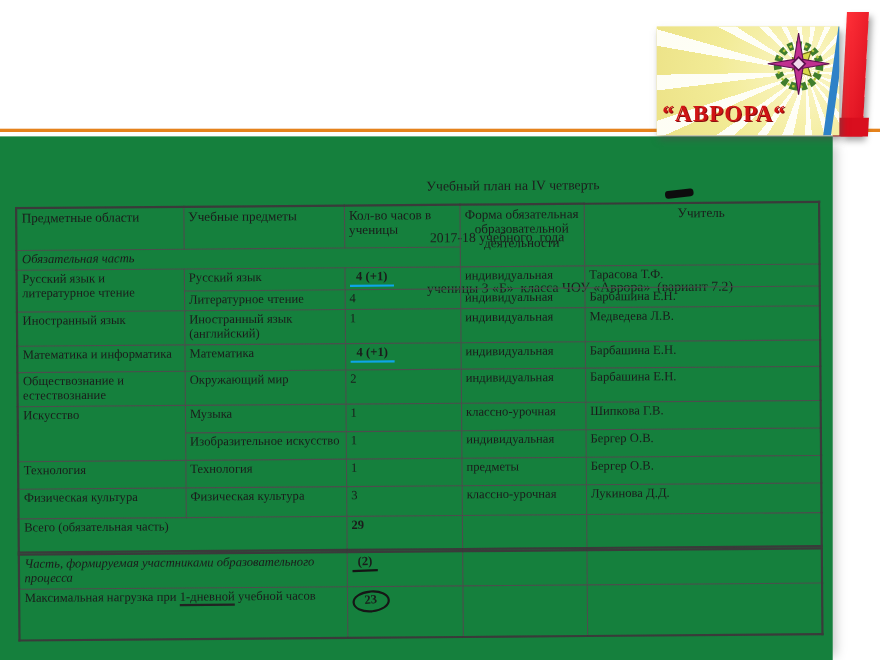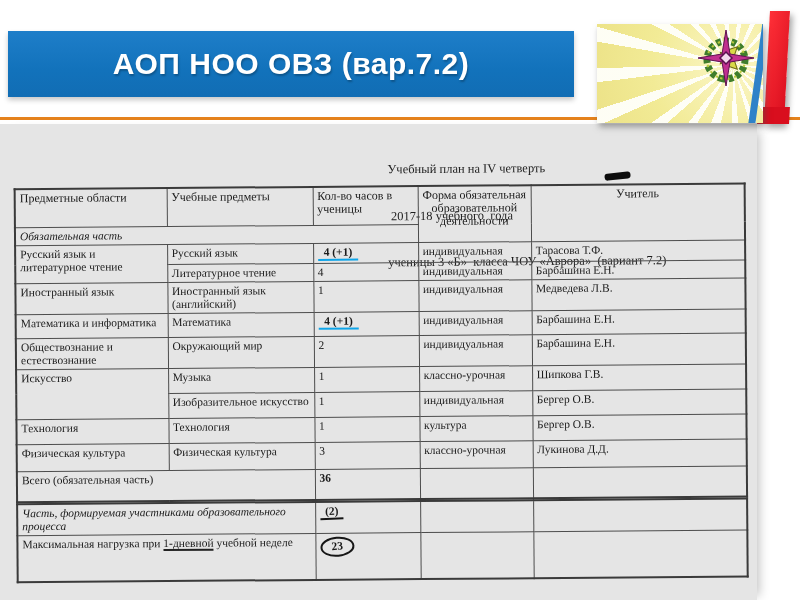--- a/index.html
+++ b/index.html
@@ -28,21 +28,21 @@
   .emblem{position:absolute;left:98px;top:3px;width:62px;height:62px;}
   .blue-stripe{position:absolute;right:1px;top:-8px;width:7px;height:120px;background:#2e82c8;
     transform:rotate(8deg);border-radius:4px;}
   .red-ribbon{position:absolute;left:767px;top:11px;width:20px;height:113px;
     background:linear-gradient(100deg,#ff3038,#d90e1e);transform:skewX(-3deg);
     box-shadow:3px 4px 6px rgba(0,0,0,0.35);z-index:2;}
   .red-ribbon::after{content:"";position:absolute;left:-7px;bottom:0;width:32px;height:17px;
     background:#d90e1e;}
 
   
-  .paper{position:absolute;left:0;top:124px;width:757px;height:476px;background:#e5e5e5;
+  .paper{position:absolute;left:0;top:124px;width:757px;height:476px;background:#15803d;
     box-shadow:8px 2px 10px -6px rgba(0,0,0,0.25);}
   .scan{position:absolute;inset:0;transform:rotate(-0.45deg);transform-origin:40% 50%;color:#242424;}
 
   .doc-heading{position:absolute;left:389px;top:8px;font-size:12.5px;line-height:15.5px;
     color:#1d1d1d;white-space:pre;}
   .doc-heading .indent{padding-left:3px;}
   .redact-mark{position:absolute;left:606px;top:51px;width:26px;height:7px;background:#0d0d0d;
     border-radius:3px;transform:rotate(-6deg);}
 
   table.t{position:absolute;border-collapse:collapse;table-layout:fixed;
@@ -69,38 +69,36 @@
     padding:0 5px;transform:rotate(-2deg);margin-bottom:-2px;}
   .u-word{border-bottom:2px solid #222;}
   .circled{display:inline-block;font-weight:bold;border:2.5px solid #161616;border-radius:50%;
     padding:1px 9px 2px;transform:rotate(-4deg);margin-top:1px;}
 </style>
 </head>
 <body>
 
 <div class="slide">
 
-  <div class="banner">
-    <span class="banner-title">АОП НОО ОВЗ (вар.7.2)</span>
-  </div>
   <div class="orange-rule"></div>
 
   <div class="logo">
     <div class="logo-rays"></div>
     <svg class="emblem" viewBox="0 0 62 62">
       <circle cx="31" cy="33" r="19" fill="none" stroke="#3f7d2c" stroke-width="7" pathLength="100" stroke-dasharray="4 2.5" transform="rotate(100 31 33)"></circle>
       <circle cx="31" cy="33" r="19" fill="none" stroke="#b7c93e" stroke-width="2" pathLength="100" stroke-dasharray="2 4" transform="rotate(115 31 33)"></circle>
       <polygon points="31,39 37,27 31,15 25,27" fill="#d9d948" stroke="#6b6b14" stroke-width="1" transform="rotate(45 31 31)"></polygon>
       <polygon points="31,39 37,27 31,15 25,27" fill="#d9d948" stroke="#6b6b14" stroke-width="1" transform="rotate(135 31 31)"></polygon>
       <polygon points="31,3 35,27 31,35 27,27" fill="#c0308f" stroke="#5e1050" stroke-width="1"></polygon>
       <polygon points="31,59 35,35 31,27 27,35" fill="#c0308f" stroke="#5e1050" stroke-width="1"></polygon>
       <polygon points="3,31 27,35 35,31 27,27" fill="#c0308f" stroke="#5e1050" stroke-width="1"></polygon>
       <polygon points="59,31 35,35 27,31 35,27" fill="#c0308f" stroke="#5e1050" stroke-width="1"></polygon>
       <polygon points="31,25 37,31 31,37 25,31" fill="#f3d9ec" stroke="#5e1050" stroke-width="1.5"></polygon>
     </svg>
+    <span class="logo-text">“АВРОРА“</span>
     <div class="blue-stripe"></div>
   </div>
   <div class="red-ribbon"></div>
 
   <div class="paper">
     <div class="scan">
 
       <div class="doc-heading">
         <div>Учебный план на IV четверть</div>
         <div class="indent">2017-18 учебного  года</div>
@@ -172,33 +170,33 @@
           <tr class="r3">
             <td>Изобразительное искусство</td>
             <td class="hours">1</td>
             <td>индивидуальная</td>
             <td>Бергер О.В.</td>
           </tr>
           <tr class="r3">
             <td>Технология</td>
             <td>Технология</td>
             <td class="hours">1</td>
-            <td>культура</td>
+            <td>предметы</td>
             <td>Бергер О.В.</td>
           </tr>
           <tr class="r4">
             <td>Физическая культура</td>
             <td>Физическая культура</td>
             <td class="hours">3</td>
             <td>классно-урочная</td>
             <td>Лукинова Д.Д.</td>
           </tr>
           <tr class="rt">
             <td colspan="2">Всего (обязательная часть)</td>
-            <td class="hours"><span class="total-num">36</span></td>
+            <td class="hours"><span class="total-num">29</span></td>
             <td></td>
             <td></td>
           </tr>
         </tbody>
       </table>
 
       <table class="t extra">
         <colgroup>
           <col style="width:298px">
             <col style="width:105px">
@@ -206,21 +204,21 @@
             <col style="width:214px">
         </colgroup>
         <tbody>
           <tr class="e1">
             <td class="part-label">Часть, формируемая участниками образовательного процесса</td>
             <td class="hours cell-bottom"><span class="hand-u2">(2)</span></td>
             <td></td>
             <td></td>
           </tr>
           <tr class="e2">
-            <td><span>Максимальная нагрузка при </span><span class="u-word">1-дневной</span><span> учебной неделе</span></td>
+            <td><span>Максимальная нагрузка при </span><span class="u-word">1-дневной</span><span> учебной часов</span></td>
             <td class="hours"><span class="circled">23</span></td>
             <td></td>
             <td></td>
           </tr>
         </tbody>
       </table>
 
     </div>
   </div>
 </div>

